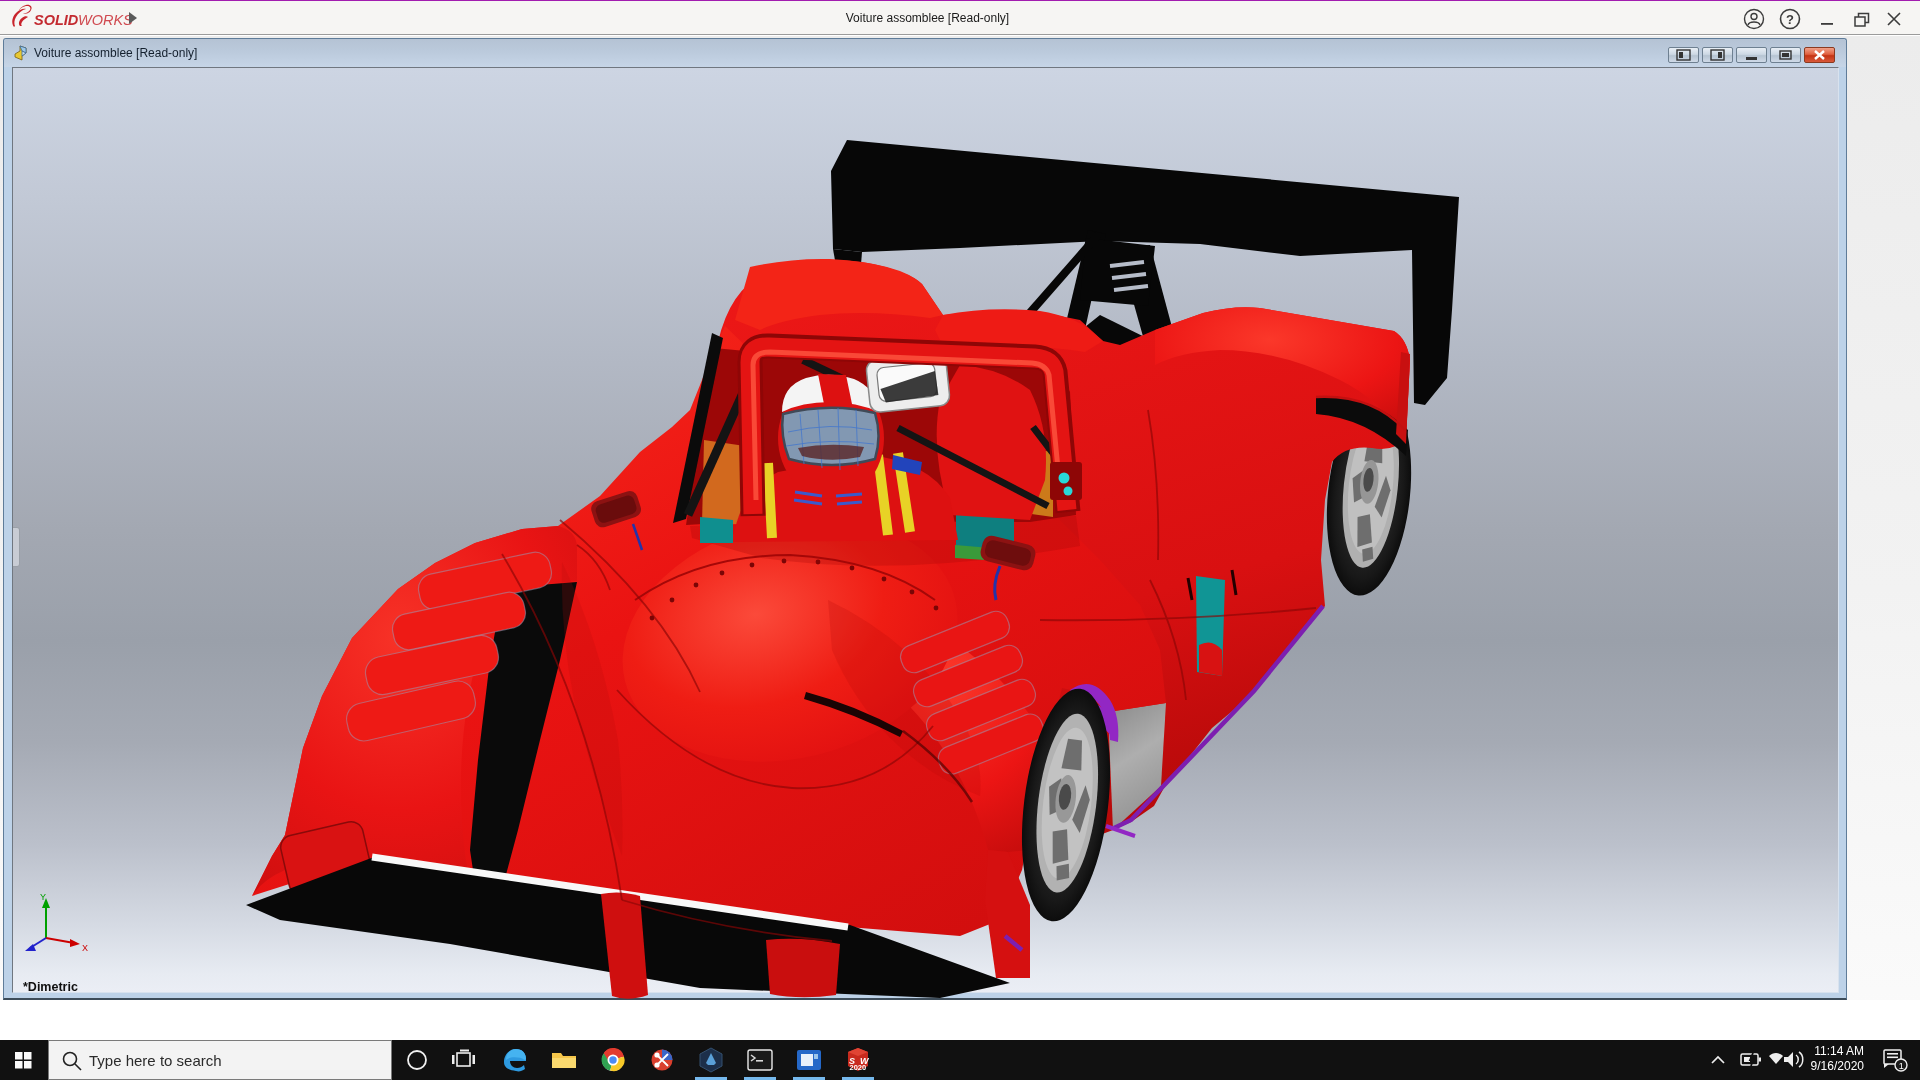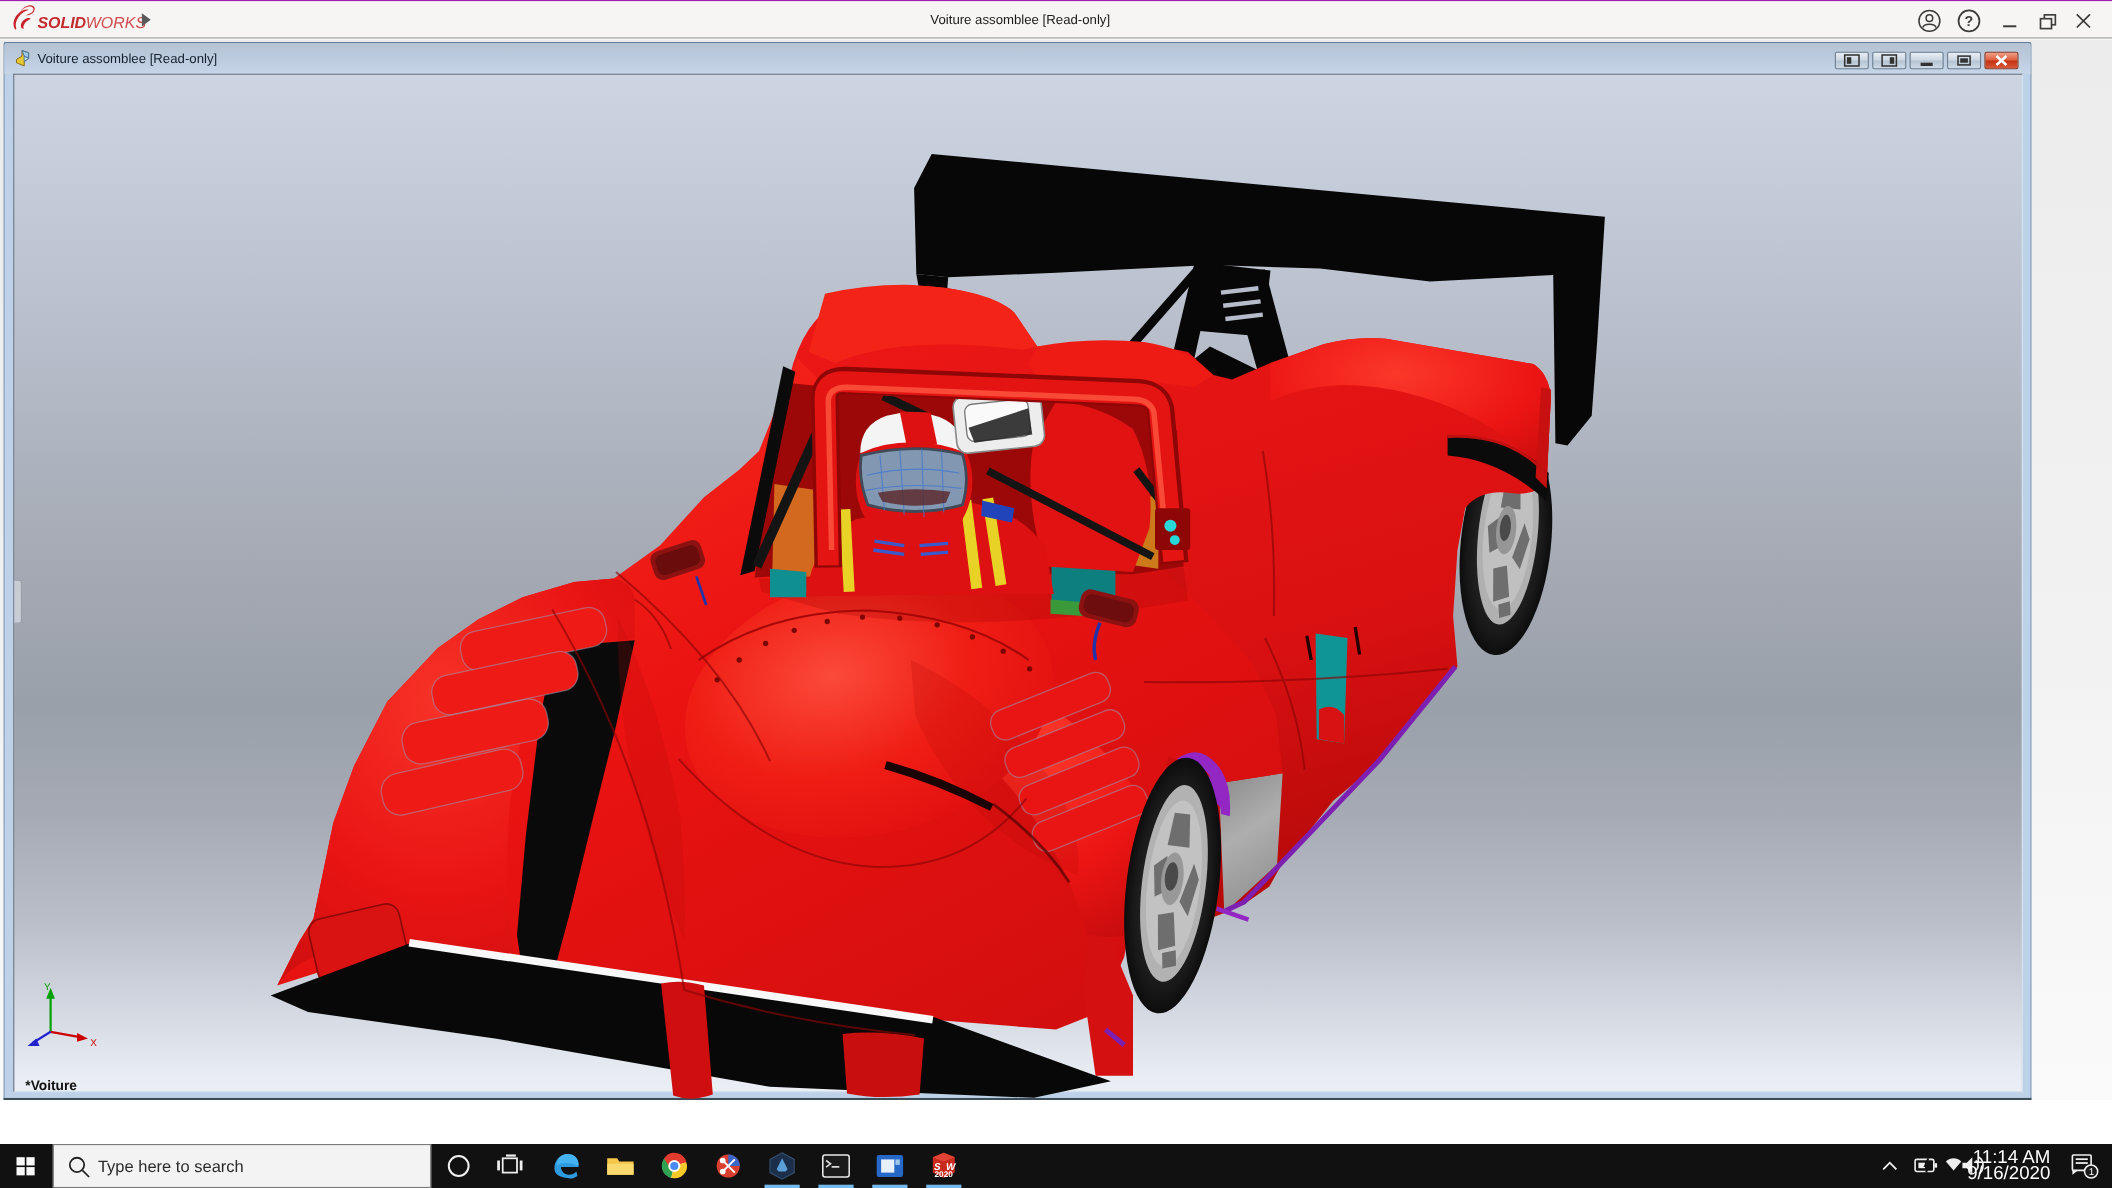--- a/index.html
+++ b/index.html
@@ -17,21 +17,21 @@
 .dbtn.close { background:linear-gradient(180deg,#f0a088 0%,#e06040 45%,#c43314 55%,#d8593a 100%); border-color:#8a3a20; }
 #viewport { position:absolute; left:8px; top:28px; width:1827px; height:926px; border:1px solid #707780; border-right-color:#d8e2ee; border-bottom-color:#d8e2ee;
  background:linear-gradient(180deg,#cdd5e3 0%,#c2c9d6 14%,#b2b8c4 32%,#a3a8b2 50%,#9aa0aa 62%,#a5aab4 73%,#bbc0cb 84%,#d6dbe4 93%,#e7ebf2 98%,#ebeef5 100%); }
 #dimetric { position:absolute; left:10px; top:912px; font-size:12.5px; font-weight:bold; color:#101010; letter-spacing:0px; }
 #lefttab { position:absolute; left:0px; top:459px; width:7px; height:40px; background:#c8ccd4; border:1px solid #9aa0a8; border-left:none; border-radius:0 3px 3px 0; }
 #statusstrip { position:absolute; left:0; top:1000px; width:1920px; height:40px; background:#ffffff; }
 #taskbar { position:absolute; left:0; top:1040px; width:1920px; height:40px; background:#111111; }
 #searchbox { position:absolute; left:48px; top:0px; width:344px; height:40px; background:#f3f3f3; border:1px solid #7a7a7a; }
 #searchbox span { position:absolute; left:40px; top:11px; font-size:15px; color:#2b2b2b; }
 .tbicon { position:absolute; top:0; width:44px; height:40px; }
-.clock { position:absolute; right:56px; top:4px; text-align:right; color:#ffffff; font-size:17px; line-height:15px; }
+.clock { position:absolute; right:56px; top:4px; text-align:right; color:#ffffff; font-size:12px; line-height:15px; }
 .underline { position:absolute; top:37px; height:3px; background:#76b9ed; }
 </style>
 </head>
 <body>
 
 <div id="topbar">
   <div id="swlogo">
     <svg width="140" height="30" viewBox="0 0 140 30">
       <path d="M8 23 C5 19 6 13 10 9 C13 6 17 4 20 5 C16 6 12 9 10 13 C8 16 8 20 9 22 Z" fill="#c8242c"></path>
       <path d="M12 8 C14 4 18 2 21 2 C24 2 25 4 24 6 C23 8 20 9 17 10 C20 10 24 9 25 6 C27 3 24 0 20 1 C16 2 13 5 12 8 Z" fill="#c8242c"></path>
@@ -82,21 +82,21 @@
               <rect x="9" y="3" width="11" height="8" fill="none" stroke="#333" stroke-width="1.4"></rect>
               <rect x="11" y="5" width="7" height="4" fill="#333"></rect>
             </svg></div>
         <div class="dbtn close"><svg width="29" height="14" viewBox="0 0 29 14">
               <path d="M10 3 L19 11 M19 3 L10 11" stroke="#fff" stroke-width="2.4"></path>
             </svg></div>
       </div>
     </div>
     <div id="viewport">
       <div id="lefttab"></div>
-      <div id="dimetric">*Voiture</div>
+      <div id="dimetric">*Dimetric</div>
     </div>
   </div>
 </div>
 
 <svg id="carsvg" width="1920" height="1080" viewBox="0 0 1920 1080" style="position:absolute;left:0;top:0;pointer-events:none">
 <defs>
 <radialGradient id="gDome" cx="0.42" cy="0.36" r="0.85">
  <stop offset="0" stop-color="#fb4a3a"></stop>
         <stop offset="0.45" stop-color="#ef1d14"></stop>
         <stop offset="0.8" stop-color="#e21111"></stop>

